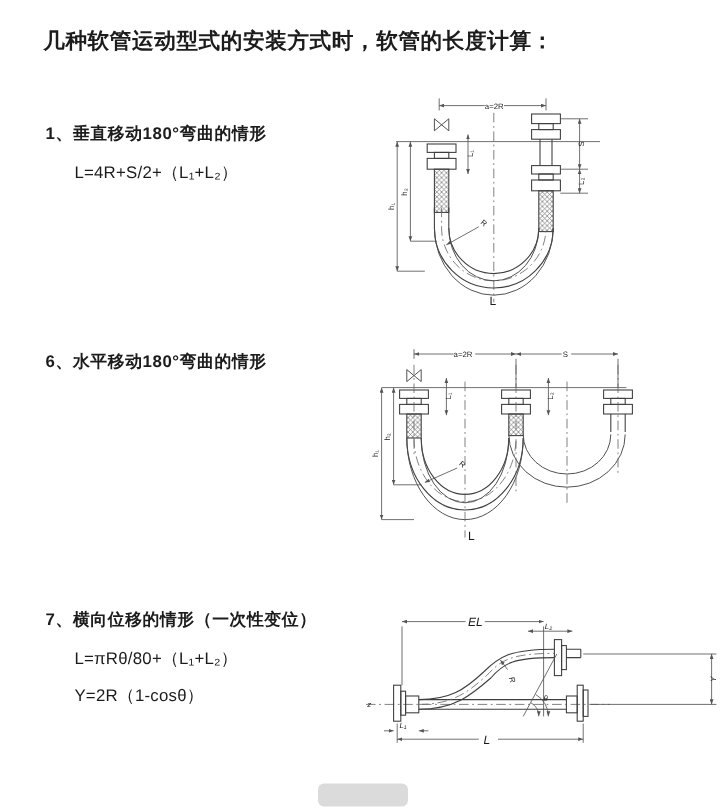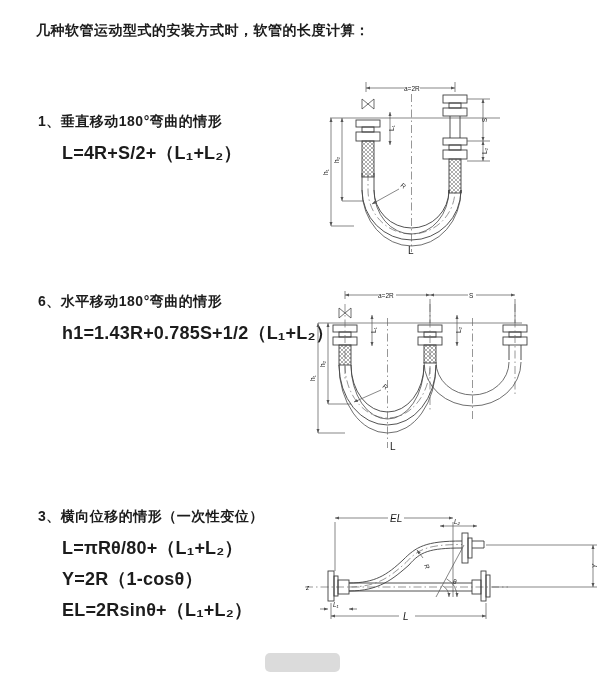--- a/index.html
+++ b/index.html
@@ -1,60 +1,58 @@
 <!DOCTYPE html>
 <html><head>
 <meta charset="utf-8">
 <style>
   html,body{margin:0;padding:0;background:#ffffff;}
   body{width:600px;height:675px;font-family:"Liberation Sans",sans-serif;color:#1c1c1c;}
   .page{position:relative;width:600px;height:675px;background:#fff;overflow:hidden;}
-  .title{position:absolute;left:36px;top:22px;font-size:14px;font-weight:bold;letter-spacing:.5px;}
+  .title{position:absolute;left:36px;top:22px;font-size:18px;font-weight:bold;letter-spacing:.5px;}
   .sec{position:absolute;left:38px;}
   .sec-heading{font-size:14px;font-weight:bold;letter-spacing:.5px;}
   .formulas{margin:7px 0 0 24px;}
-  .formula{font-size:18px;line-height:31px;font-weight:700;letter-spacing:.2px;white-space:nowrap;}
+  .formula{font-size:14px;line-height:31px;font-weight:400;letter-spacing:.2px;white-space:nowrap;}
   .diagram{position:absolute;}
   svg{display:block;}
   .dl{fill:none;stroke:#3f3f3f;stroke-width:0.9;}
   .dlt{fill:none;stroke:#4a4a4a;stroke-width:0.8;}
   .dim{fill:none;stroke:#555;stroke-width:0.7;}
   .cl{fill:none;stroke:#6a6a6a;stroke-width:0.7;stroke-dasharray:8 3 1.5 3;}
   .hose{stroke:#3f3f3f;stroke-width:0.9;}
   .lbl{font-family:"Liberation Sans",sans-serif;font-size:6.5px;fill:#222;}
   .lbl-big{font-family:"Liberation Sans",sans-serif;font-size:10px;fill:#1a1a1a;}
   .watermark{position:absolute;left:265px;top:653px;width:75px;height:19px;background:#cfcfcf;border-radius:5px;opacity:.75;}
 </style>
 </head>
 <body>
 
 <div class="page">
 
   <div class="title">几种软管运动型式的安装方式时，软管的长度计算：</div>
 
-  <div class="sec" style="top:113px;">
+  <div class="sec" style="top:103px;">
     <div class="sec-heading">1、垂直移动180°弯曲的情形</div>
     <div class="formulas">
       <div class="formula">L=4R+S/2+（L₁+L₂）</div>
     </div>
   </div>
 
   <div class="sec" style="top:293px;">
     <div class="sec-heading">6、水平移动180°弯曲的情形</div>
     <div class="formulas">
-      <div class="formula">h1=1.43R+0.785S+1/2（L₁+L₂）</div>
     </div>
   </div>
 
   <div class="sec" style="top:508px;">
-    <div class="sec-heading">3、横向位移的情形（一次性变位）</div>
+    <div class="sec-heading">7、横向位移的情形（一次性变位）</div>
     <div class="formulas">
       <div class="formula">L=πRθ/80+（L₁+L₂）</div>
       <div class="formula">Y=2R（1-cosθ）</div>
-      <div class="formula">EL=2Rsinθ+（L₁+L₂）</div>
     </div>
   </div>
 
   <div class="diagram" style="left:308px;top:68px;">
     <svg width="285" height="192" viewBox="0 0 285 192">
       <defs>
         <marker id="ar1" viewBox="0 0 8 6" refX="8" refY="3" markerWidth="6" markerHeight="5" orient="auto-start-reverse">
           <path d="M0,0L8,3L0,6z" fill="#555"></path>
         </marker>
         <pattern id="hp1" width="4" height="4" patternUnits="userSpaceOnUse">

